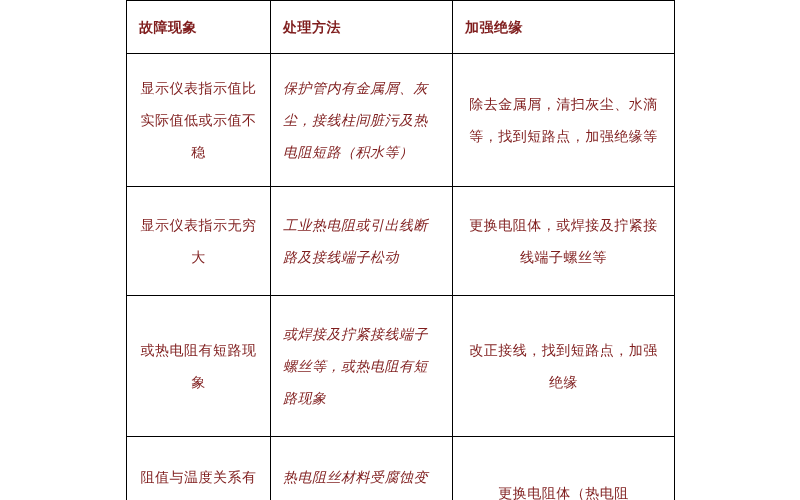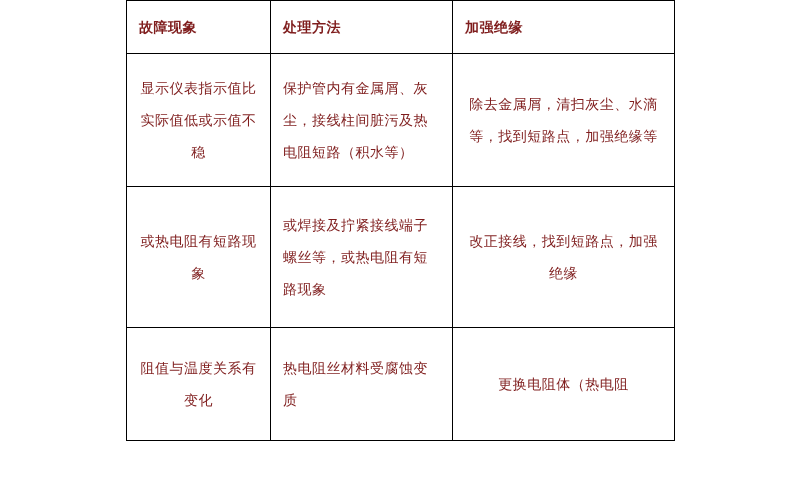--- a/index.html
+++ b/index.html
@@ -41,21 +41,21 @@
   .hdr td {
     color: #e8005a;
     font-weight: bold;
     font-size: 15px;
     line-height: 22px;
     padding-top: 12px;
     padding-bottom: 12px;
     text-align: left;
   }
   .col-a { text-align: center; }
-  .col-b { text-align: left; }
+  .col-b { text-align: left; font-style: italic; }
   .col-c { text-align: center; }
   .row-h1 td { height: 112px; }
   .row-h2 td { height: 88px; }
   .row-h3 td { height: 120px; }
   .row-h4 td { height: 92px; }
 </style>
 </head>
 <body>
 
 <div class="page">
@@ -69,20 +69,25 @@
       <tr class="hdr">
         <td>故障现象</td>
         <td>处理方法</td>
         <td>加强绝缘</td>
       </tr>
       <tr class="row-h1">
         <td class="col-a">显示仪表指示值比实际值低或示值不稳</td>
         <td class="col-b">保护管内有金属屑、灰尘，接线柱间脏污及热电阻短路（积水等）</td>
         <td class="col-c">除去金属屑，清扫灰尘、水滴等，找到短路点，加强绝缘等</td>
       </tr>
+      <tr class="row-h2">
+        <td class="col-a">显示仪表指示无穷大</td>
+        <td class="col-b">工业热电阻或引出线断路及接线端子松动</td>
+        <td class="col-c">更换电阻体，或焊接及拧紧接线端子螺丝等</td>
+      </tr>
       <tr class="row-h3">
         <td class="col-a">或热电阻有短路现象</td>
         <td class="col-b">或焊接及拧紧接线端子螺丝等，或热电阻有短路现象</td>
         <td class="col-c">改正接线，找到短路点，加强绝缘</td>
       </tr>
       <tr class="row-h4">
         <td class="col-a">阻值与温度关系有变化</td>
         <td class="col-b">热电阻丝材料受腐蚀变质</td>
         <td class="col-c">更换电阻体（热电阻</td>
       </tr>

